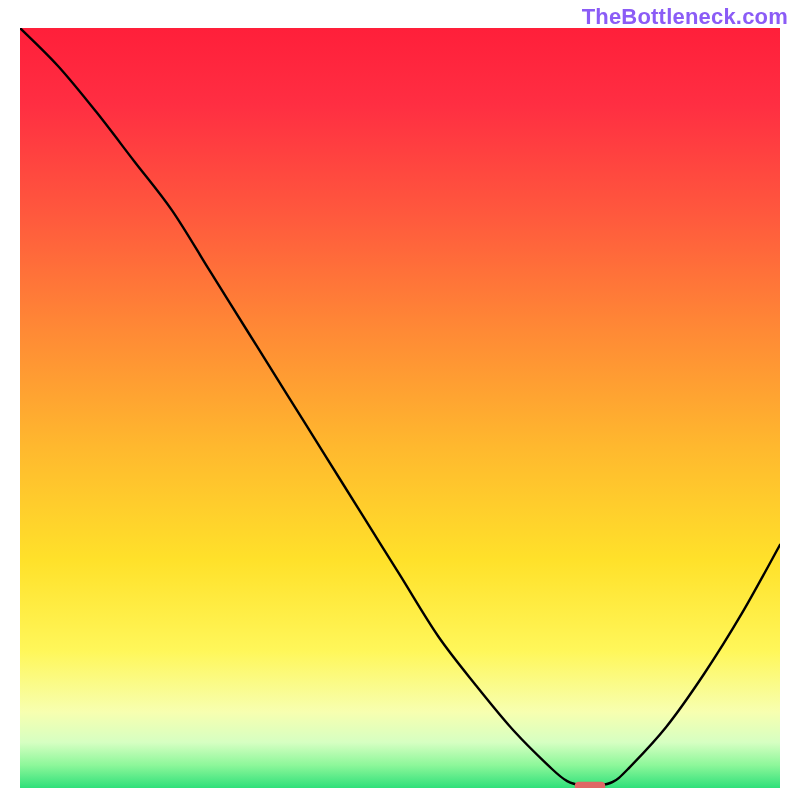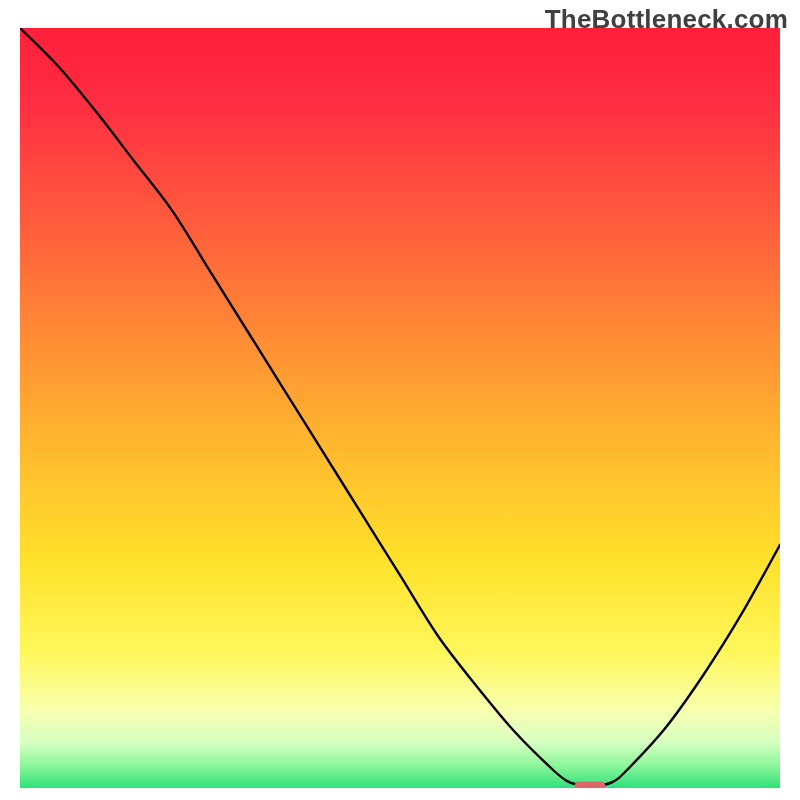--- a/index.html
+++ b/index.html
@@ -12,23 +12,23 @@
   }
   .wrap {
     position: relative;
     width: 800px;
     height: 800px;
   }
   .watermark {
     position: absolute;
     top: 4px;
     right: 12px;
-    font-size: 26px;
+    font-size: 22px;
     font-weight: 600;
-    color: #404040;
+    color: #8b5cf6;
     letter-spacing: 0.2px;
   }
   .plot {
     position: absolute;
     left: 20px;
     top: 28px;
     width: 760px;
     height: 760px;
   }
   svg { display: block; }

